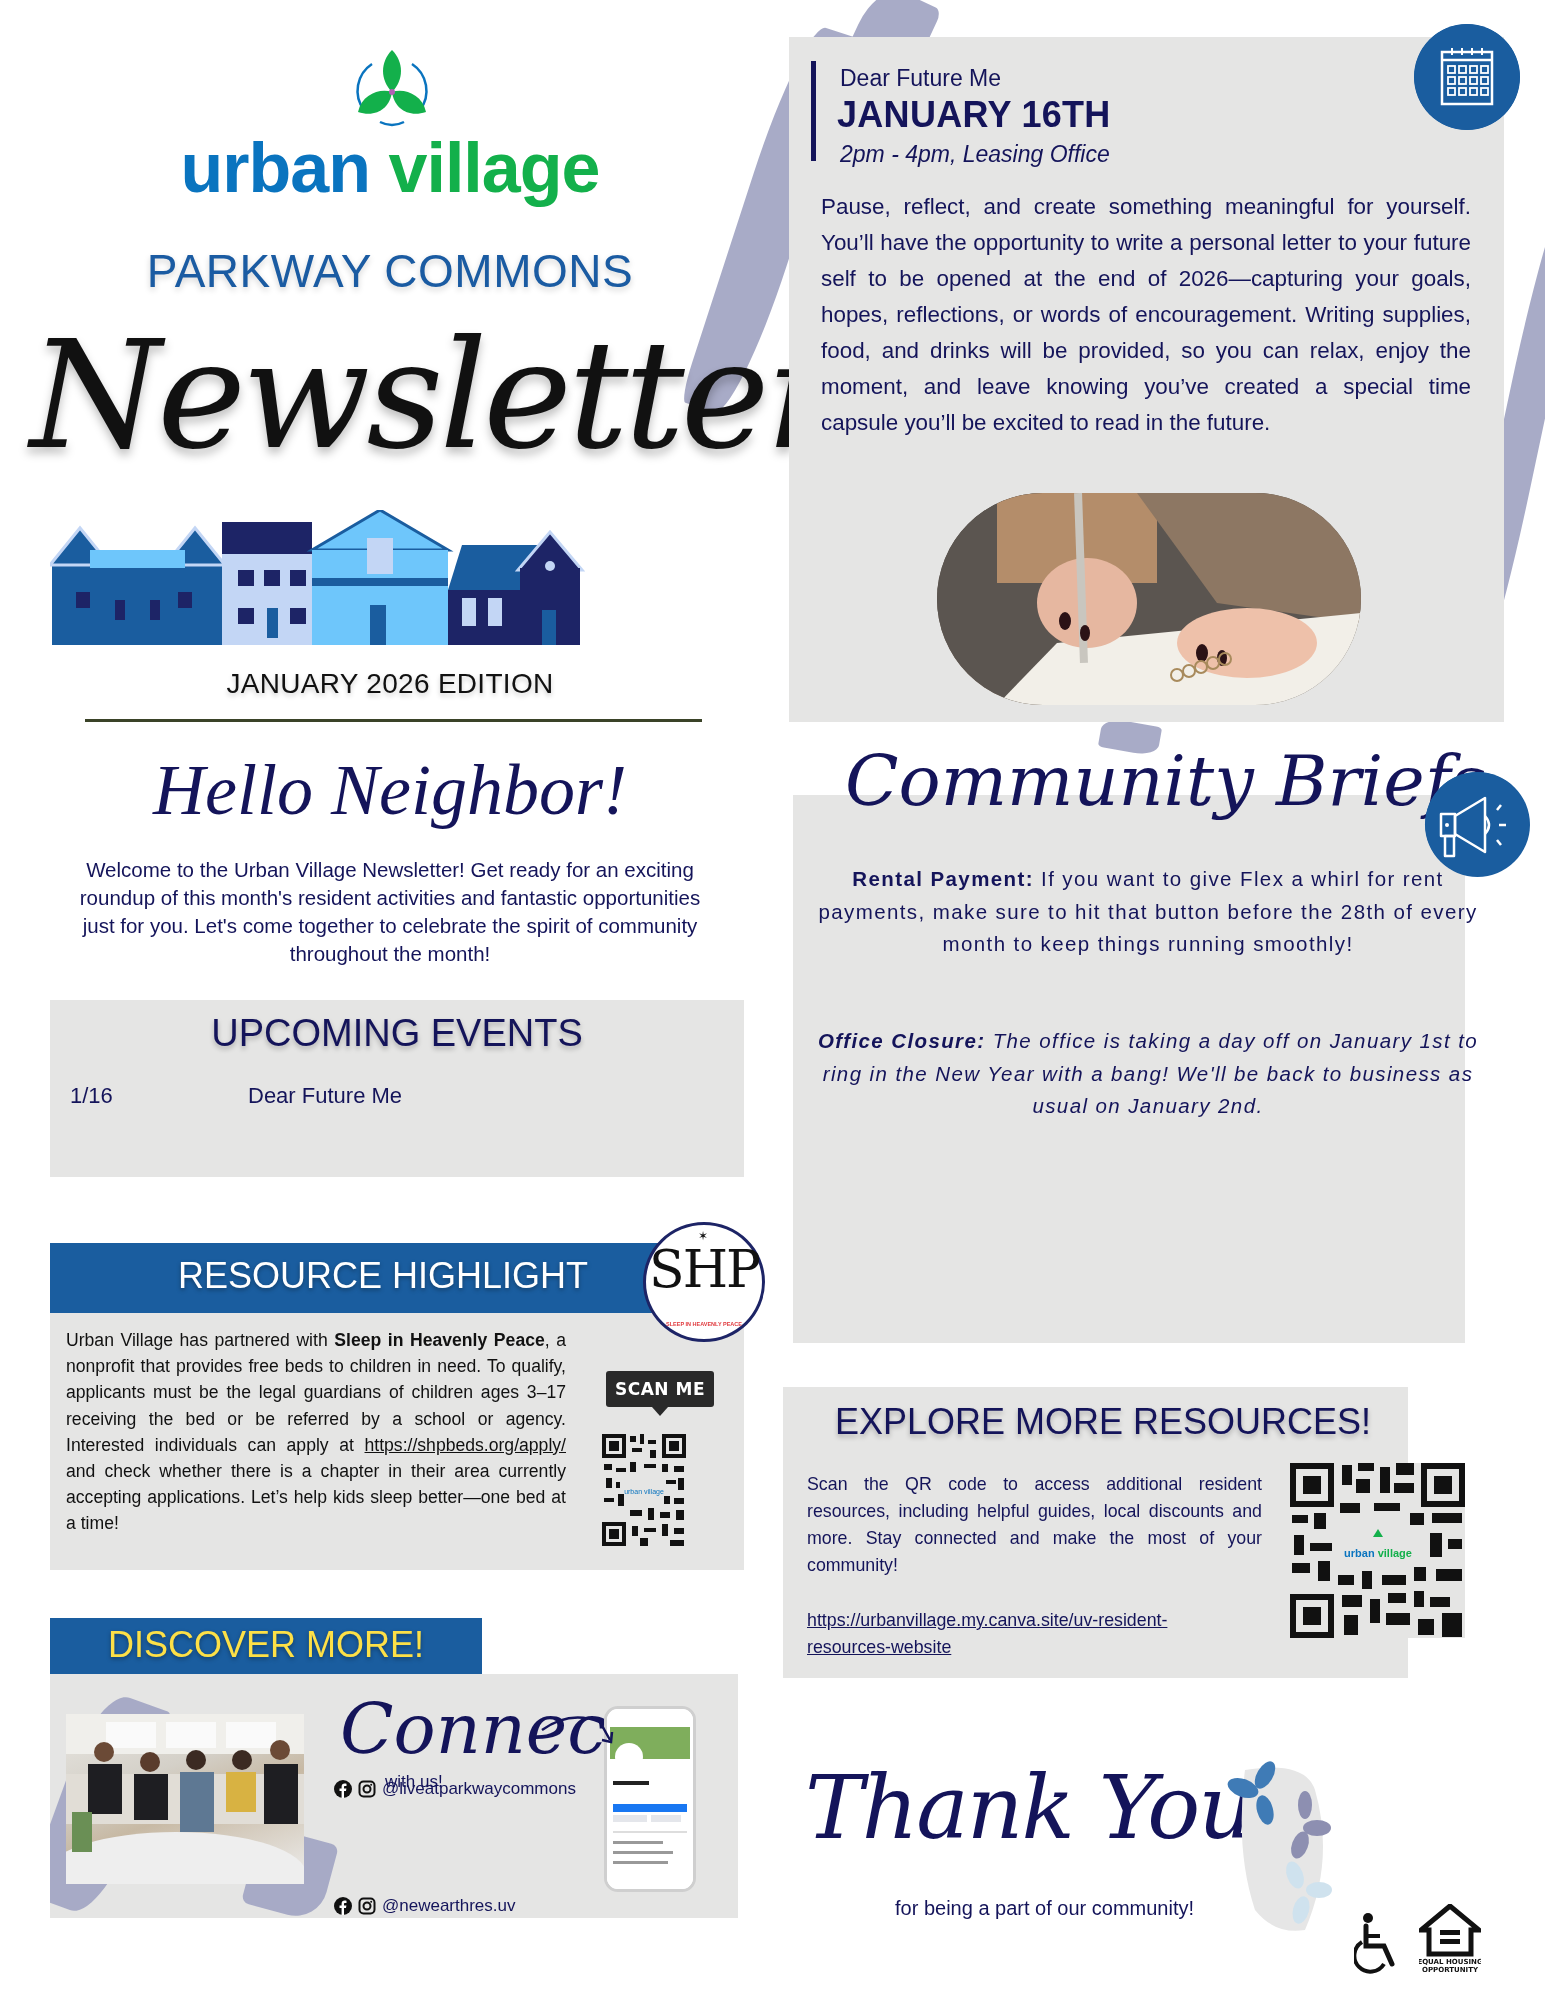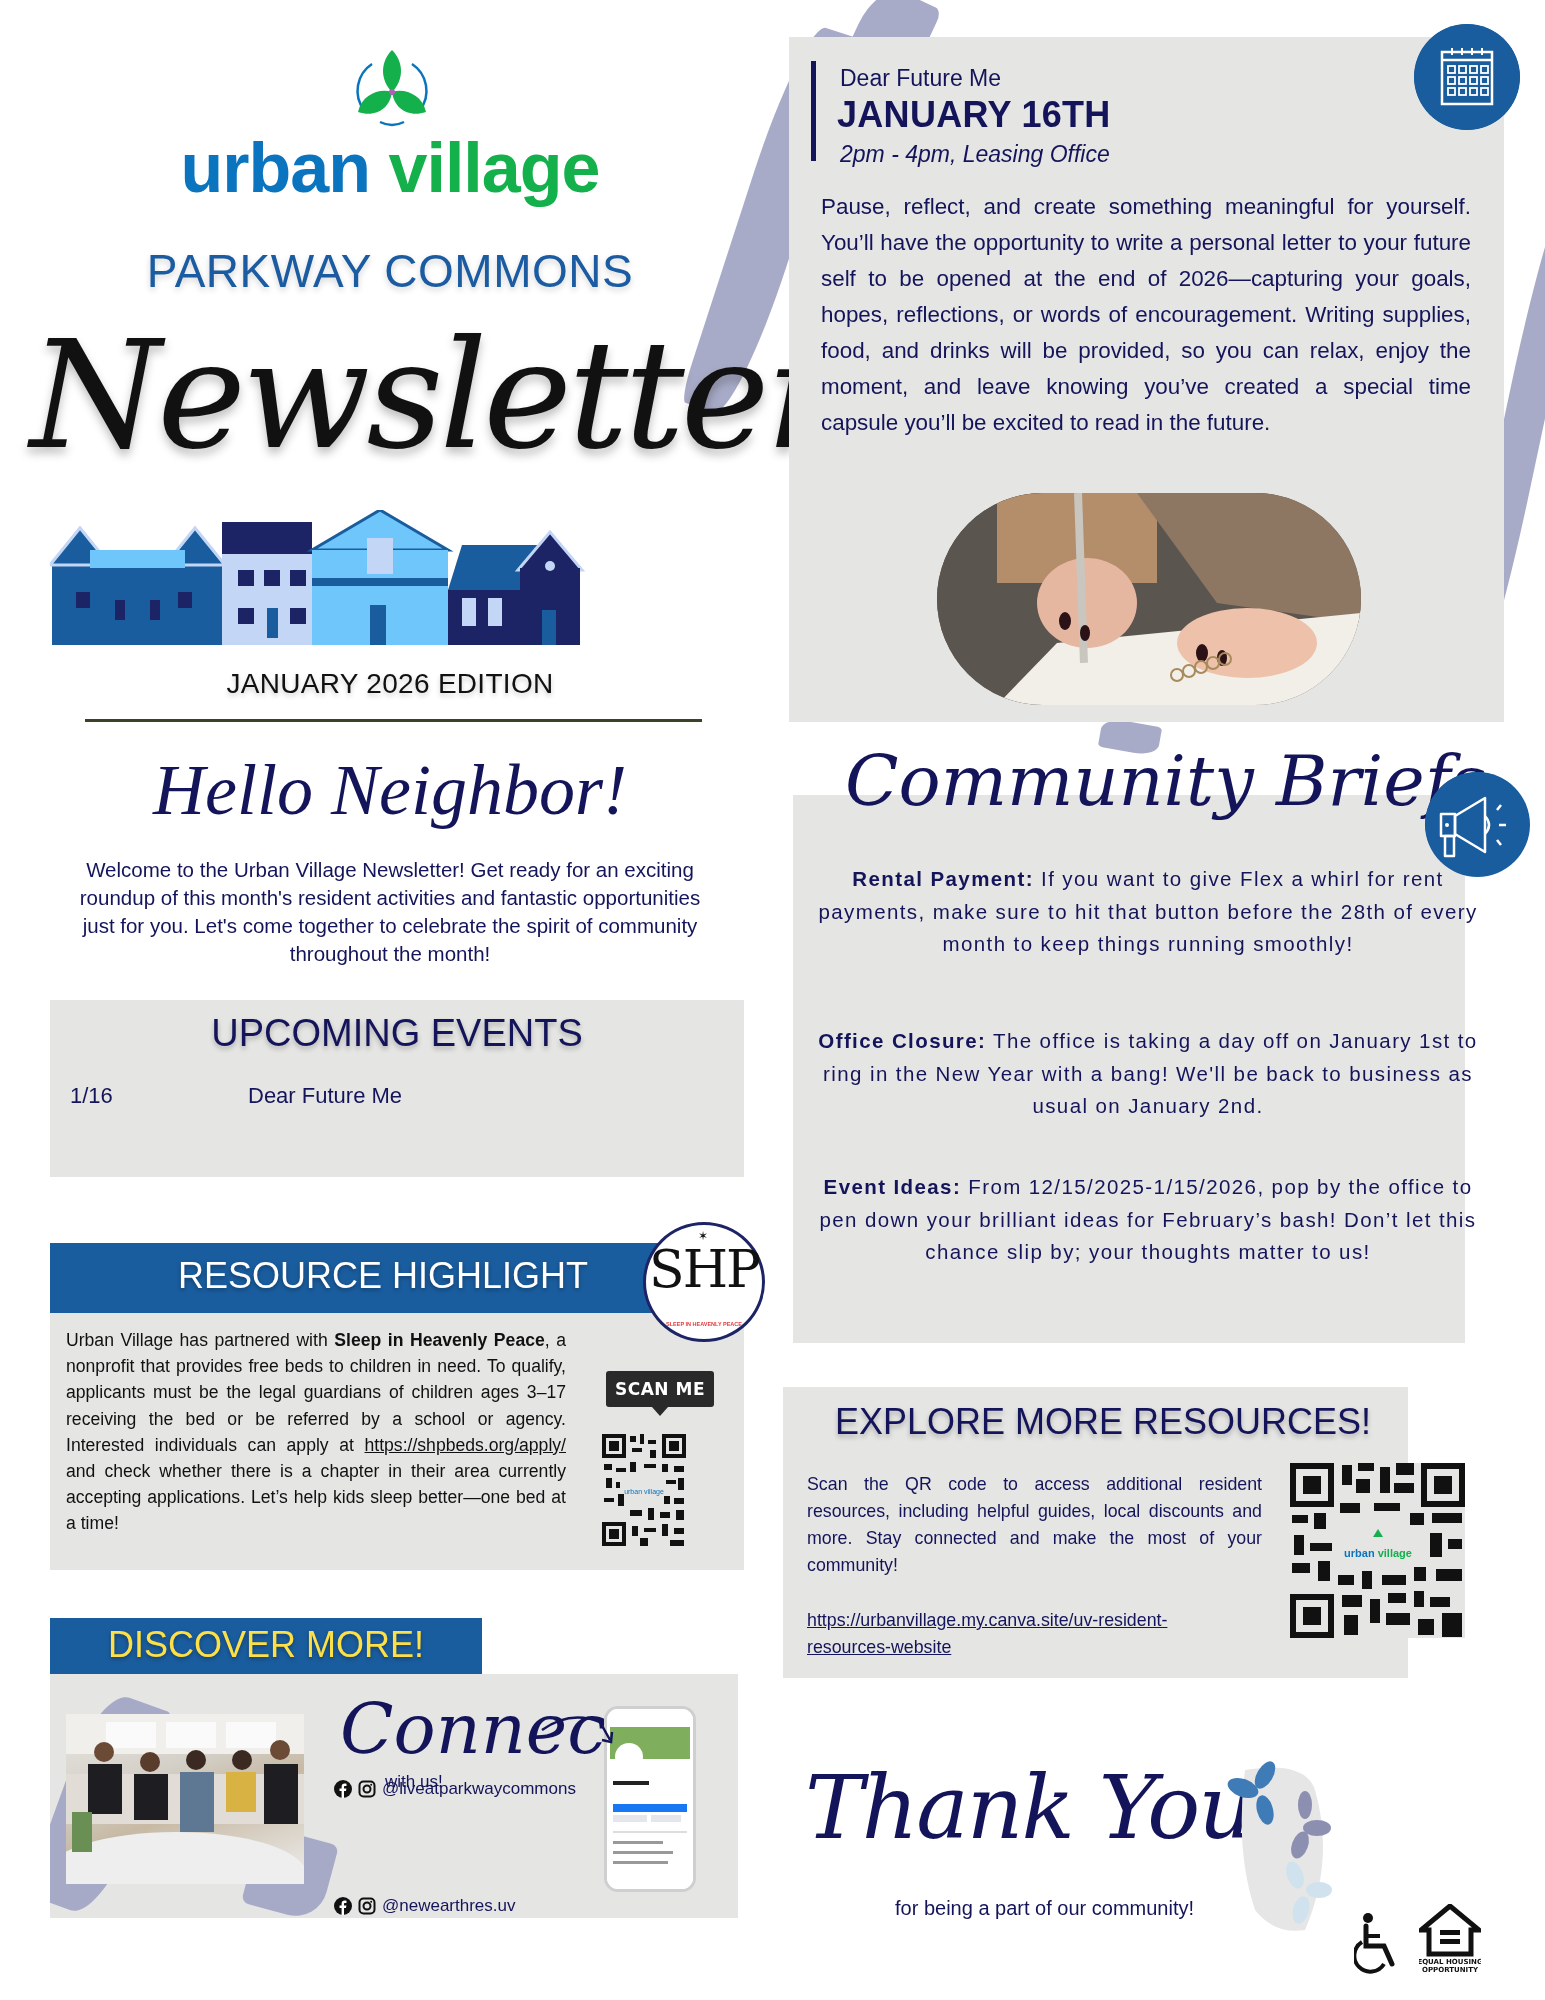--- a/index.html
+++ b/index.html
@@ -344,22 +344,21 @@
       <rect x="67" y="53" width="7" height="7"></rect>
     <rect x="34" y="64" width="7" height="7"></rect>
       <rect x="45" y="64" width="7" height="7"></rect>
       <rect x="56" y="64" width="7" height="7"></rect>
       <rect x="67" y="64" width="7" height="7"></rect>
   </g>
 </svg>
 
 <div class="abs cb-box">
   <div class="brief" style="top:68px;"><b>Rental Payment:</b><span> If you want to give Flex a whirl for rent payments, make sure to hit that button before the 28th of every month to keep things running smoothly!</span></div>
-  <div class="brief" style="top:230px;"><b>Office Closure:</b><span> The office is taking a day off on January 1st to ring in the New Year with a bang! We'll be back to business as usual on January 2nd.</span></div>
-  <div class="brief" style="top:376px;"><b>Event Ideas:</b><span> From 12/15/2025-1/15/2026, pop by the office to pen down your brilliant ideas for February’s bash! Don’t let this chance slip by; your thoughts matter to us!</span></div>
+  <div class="brief" style="top:230px;font-style:italic;"><b>Office Closure:</b><span> The office is taking a day off on January 1st to ring in the New Year with a bang! We'll be back to business as usual on January 2nd.</span></div>
 </div>
 <div class="abs cb-script">Community Briefs</div>
 <svg class="abs megaphone-icon" viewBox="0 0 105 105">
   <circle cx="52" cy="52" r="52" fill="#1a5d9f"></circle>
   <g fill="none" stroke="#fff" stroke-width="2.5" stroke-linejoin="round">
     <rect x="16" y="42" width="14" height="22"></rect>
     <polygon points="30,44 60,26 60,80 30,62"></polygon>
     <path d="M60 44 Q68 53 60 62"></path>
     <rect x="20" y="64" width="9" height="20"></rect>
     <line x1="72" y1="38" x2="76" y2="33"></line>

